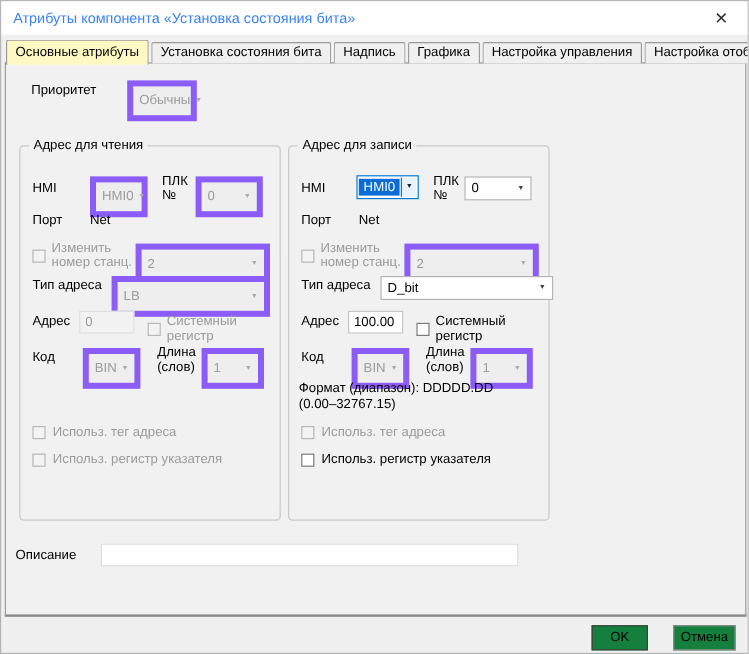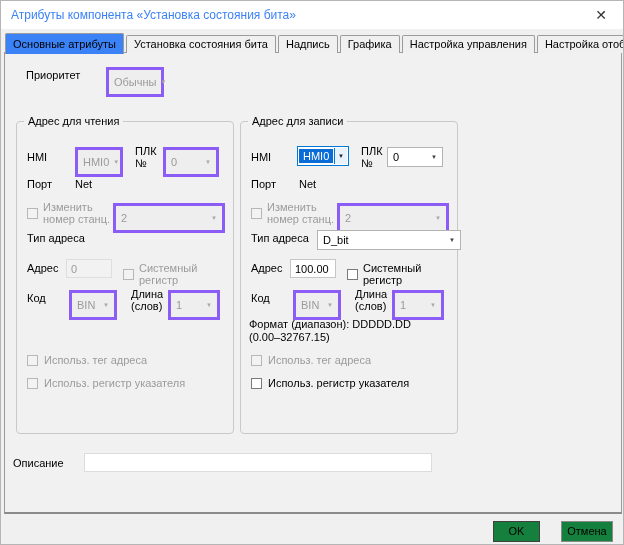--- a/index.html
+++ b/index.html
@@ -12,35 +12,35 @@
   .title { position:absolute; left:10px; top:7px; font-size:12px; color:#3b82f6; }
   .close { position:absolute; right:12px; top:4px; width:20px; height:20px;
            text-align:center; line-height:20px; font-size:14px; color:#333; cursor:pointer; }
 
   
   .tabstrip { position:absolute; top:32px; left:4px; right:4px; height:20px;
               display:flex; align-items:flex-end; z-index:3; }
   .tab { height:18px; line-height:17px; padding:0 7px; background:#f0f0f0;
          border:1px solid #9b9b9b; border-bottom:none; border-radius:2px 2px 0 0;
          margin-right:2px; white-space:nowrap; font-size:11px; }
-  .tab.active { height:21px; line-height:20px; background:#3b82f6; margin-bottom:-1px; }
+  .tab.active { height:21px; line-height:20px; background:#fef9c3; margin-bottom:-1px; }
 
   
   .tabpage { position:absolute; top:51px; left:3px; width:618px; height:462px;
              border:1px solid #9b9b9b; border-bottom:2px solid #8a8a8a; background:#f1f1f1; }
 
   .lbl { font-size:11px; }
   .dim { color:#9b9b9b; }
   .pre { white-space:pre-line; line-height:12px; }
 
   
   .combo { position:absolute; height:20px; display:flex; align-items:center;
            justify-content:space-between; }
   .combo .arr { font-size:6px; color:#404040; margin-left:4px; }
-  .combo.dis { background:#eeeeee; border:3px solid #8b5cf6; color:#9b9b9b; padding:12px 5px; }
+  .combo.dis { background:#eeeeee; border:5px solid #8b5cf6; color:#9b9b9b; padding:12px 5px; }
   .combo.dis .arr { color:#a9a9a9; }
   .combo.plain { background:#ffffff; border:1px solid #b3b3b3; padding:0 5px; }
   .combo.focus { background:#ffffff; border:1px solid #0078d7; padding:1px; }
   .combo.focus .sel { background:#0a6cd6; color:#fff; padding:1px 4px; }
   .combo.focus .dbtn { align-self:stretch; display:flex; align-items:center;
                        border-left:1px solid #0078d7; padding:0 3px; background:#e8f2fc; }
   .combo.focus .dbtn .arr { margin:0; color:#222; }
 
   
   .tbox { position:absolute; height:19px; border:1px solid #c6c6c6; background:#fff;
@@ -122,20 +122,24 @@
 номер станц.</span>
       </div>
       <span class="combo dis" style="left:96px; top:81px; width:112px;">
         <span>2</span>
           <span class="arr">▼</span>
       </span>
 
       <div class="row" style="top:110px;">
         <span class="lbl" style="width:66px">Тип адреса</span>
       </div>
+      <span class="combo dis" style="left:76px; top:108px; width:132px;">
+        <span>LB</span>
+          <span class="arr">▼</span>
+      </span>
 
       <div class="row" style="top:140px;">
         <span class="lbl" style="width:48px">Адрес</span>
       </div>
       <input class="tbox dis" style="left: 49px; top: 137px; width: 46px;" value="0">
       <div class="row" style="top:140px; left:106px;">
         <span class="cb dis"></span>
         <span class="lbl dim" style="margin-left:5px;">Системный регистр</span>
       </div>
 

